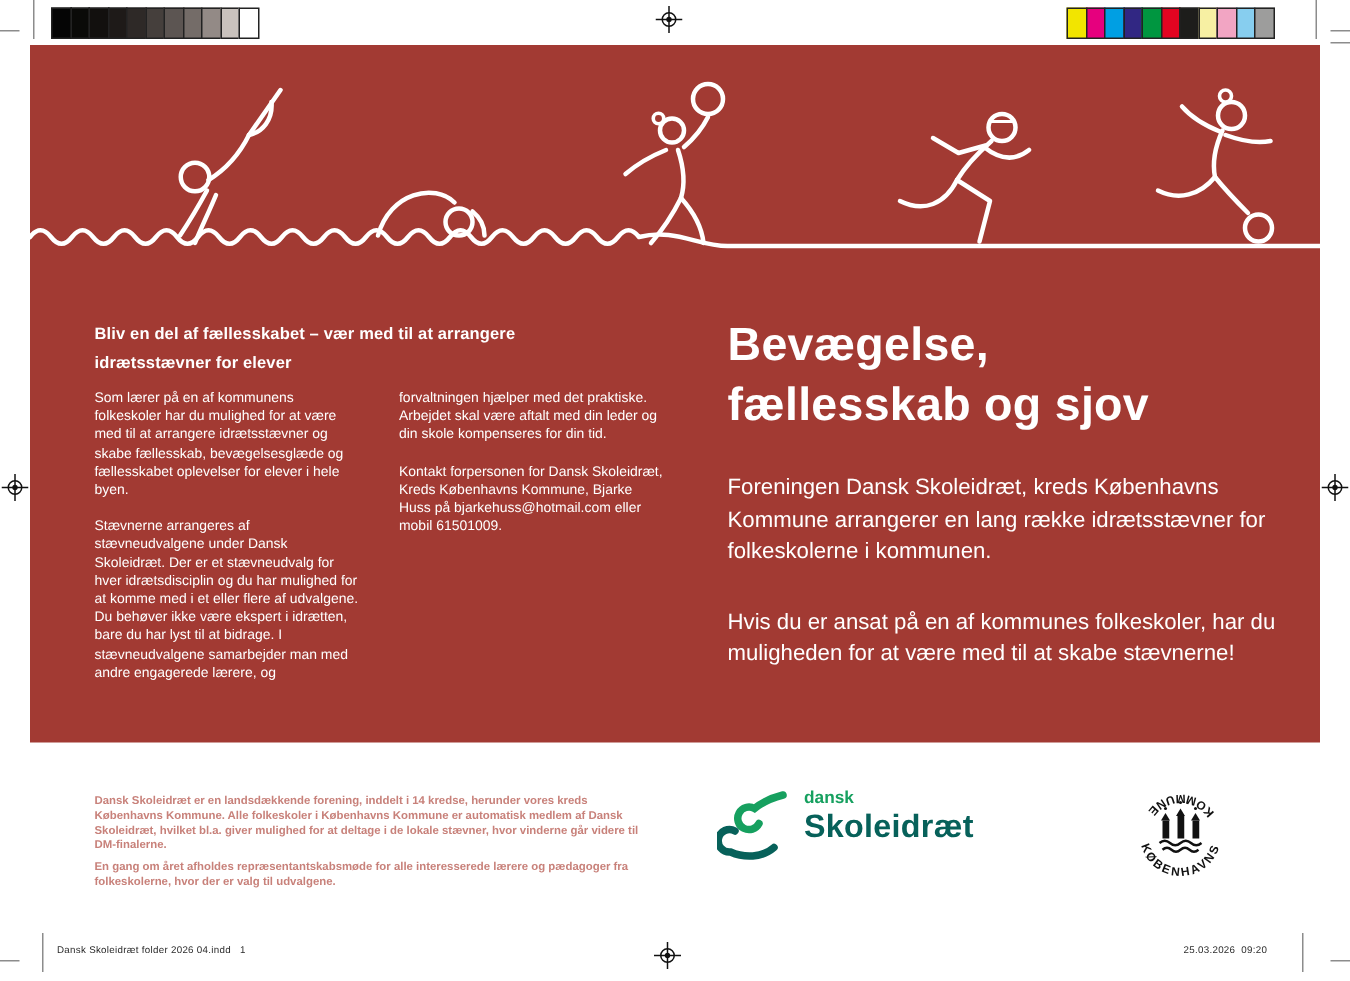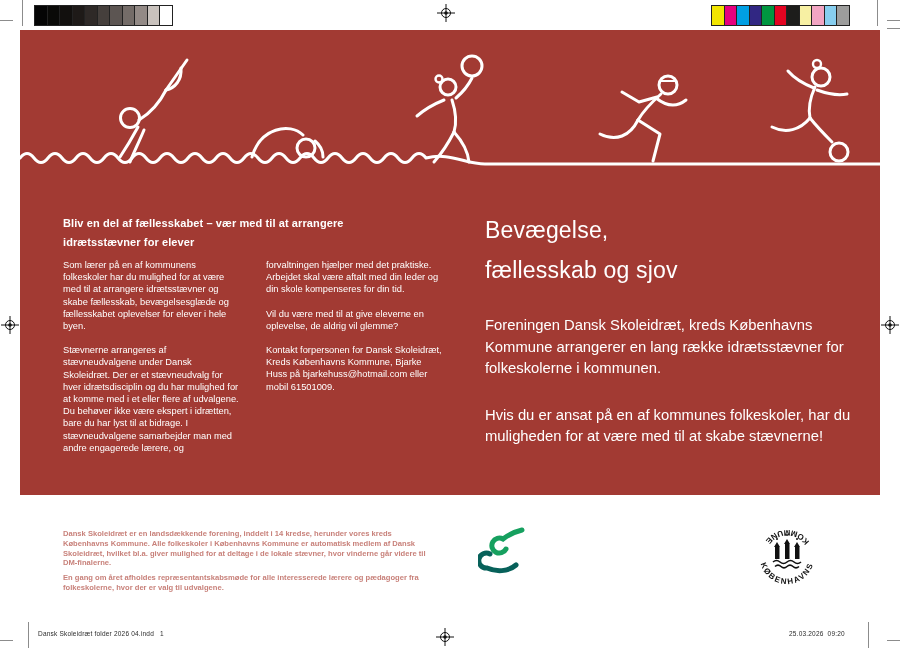--- a/index.html
+++ b/index.html
@@ -25,21 +25,21 @@
   .left-heading {
     position:absolute; left:43px; top:184px; width:345px;
     color:#fff; font-size:11px; font-weight:bold; line-height:18.5px; letter-spacing:.1px;
   }
   .col { position:absolute; top:229px; width:176px; color:#fff; font-size:9.3px; line-height:12.2px; }
   .col p { margin-bottom:12px; }
   .col-1 { left:43px; }
   .col-2 { left:218px;margin-left:28px; }
 
   .right-col { position:absolute; left:465px; top:180px; width:388px; color:#fff; }
-  .big-heading { font-size:23px; font-weight:normal; line-height:40px; white-space:pre-line; letter-spacing:.2px; }
+  .big-heading { font-size:31px; font-weight:bold; line-height:40px; white-space:pre-line; letter-spacing:.2px; }
   .right-col .lead { font-size:14.8px; line-height:21.5px; margin-top:25px; }
 
   
   .footer-info { position:absolute; left:63px; top:529px; width:372px; color:#c8817a; font-size:7.6px; line-height:9.8px;font-weight:bold; }
   .footer-info p { margin-bottom:5px; }
 
   .brand-logo { position:absolute; left:478px; top:526px; display:flex; align-items:flex-start; }
   .brand-text { margin-left:10px; }
   .brand-top { color:#16a05f; font-size:11.5px; font-weight:bold; line-height:13px; }
   .brand-bottom { color:#07615a; font-size:21.5px; font-weight:bold; line-height:24px; letter-spacing:.2px; }
@@ -168,21 +168,20 @@
     </svg>
 
     <h2 class="left-heading">Bliv en del af fællesskabet – vær med til at arrangere idrætsstævner for elever</h2>
 
     <div class="col col-1">
       <p>Som lærer på en af kommunens folkeskoler har du mulighed for at være med til at arrangere idrætsstævner og skabe fællesskab, bevægelsesglæde og fællesskabet oplevelser for elever i hele byen.</p>
       <p>Stævnerne arrangeres af stævneudvalgene under Dansk Skoleidræt. Der er et stævneudvalg for hver idrætsdisciplin og du har mulighed for at komme med i et eller flere af udvalgene. Du behøver ikke være ekspert i idrætten, bare du har lyst til at bidrage. I stævneudvalgene samarbejder man med andre engagerede lærere, og</p>
     </div>
     <div class="col col-2">
       <p>forvaltningen hjælper med det praktiske. Arbejdet skal være aftalt med din leder og din skole kompenseres for din tid.</p>
-      <p>Vil du være med til at give eleverne en oplevelse, de aldrig vil glemme?</p>
       <p>Kontakt forpersonen for Dansk Skoleidræt, Kreds Københavns Kommune, Bjarke Huss på bjarkehuss@hotmail.com eller mobil 61501009.</p>
     </div>
 
     <div class="right-col">
       <h1 class="big-heading">Bevægelse,
 fællesskab og sjov</h1>
       <p class="lead">Foreningen Dansk Skoleidræt, kreds Københavns Kommune arrangerer en lang række idrætsstævner for folkeskolerne i kommunen.</p>
       <p class="lead">Hvis du er ansat på en af kommunes folkeskoler, har du muligheden for at være med til at skabe stævnerne!</p>
     </div>
   </div>
@@ -190,20 +189,24 @@
   <div class="footer-info">
     <p>Dansk Skoleidræt er en landsdækkende forening, inddelt i 14 kredse, herunder vores kreds Københavns Kommune. Alle folkeskoler i Københavns Kommune er automatisk medlem af Dansk Skoleidræt, hvilket bl.a. giver mulighed for at deltage i de lokale stævner, hvor vinderne går videre til DM-finalerne.</p>
     <p>En gang om året afholdes repræsentantskabsmøde for alle interesserede lærere og pædagoger fra folkeskolerne, hvor der er valg til udvalgene.</p>
   </div>
 
   <div class="brand-logo">
     <svg width="48" height="52" viewBox="0 0 48 52" fill="none" stroke-linecap="round">
       <path d="M 44,4 C 36,6 30,9 25,13 A 7.5,7.5 0 1 0 28,23" stroke="#16a05f" stroke-width="5"></path>
       <path d="M 12,28 A 7.5,7.5 0 1 0 9,42 C 18,46 30,46 38,39" stroke="#07615a" stroke-width="5"></path>
     </svg>
+    <div class="brand-text">
+      <div class="brand-top">dansk</div>
+      <div class="brand-bottom">Skoleidræt</div>
+    </div>
   </div>
 
   <svg class="seal" width="76" height="76" viewBox="0 0 76 76">
     <defs>
       <path id="sealTop" d="M 65,38 A 27,27 0 0 0 11,38"></path>
       <path id="sealBottom" d="M 11,38 A 27,27 0 0 0 65,38"></path>
     </defs>
     <text font-size="8" font-weight="bold" letter-spacing="1.5" fill="#111" font-family="Liberation Sans, sans-serif">
       <textPath href="#sealTop" startOffset="50%" text-anchor="middle">KOMMUNE</textPath>
     </text>

